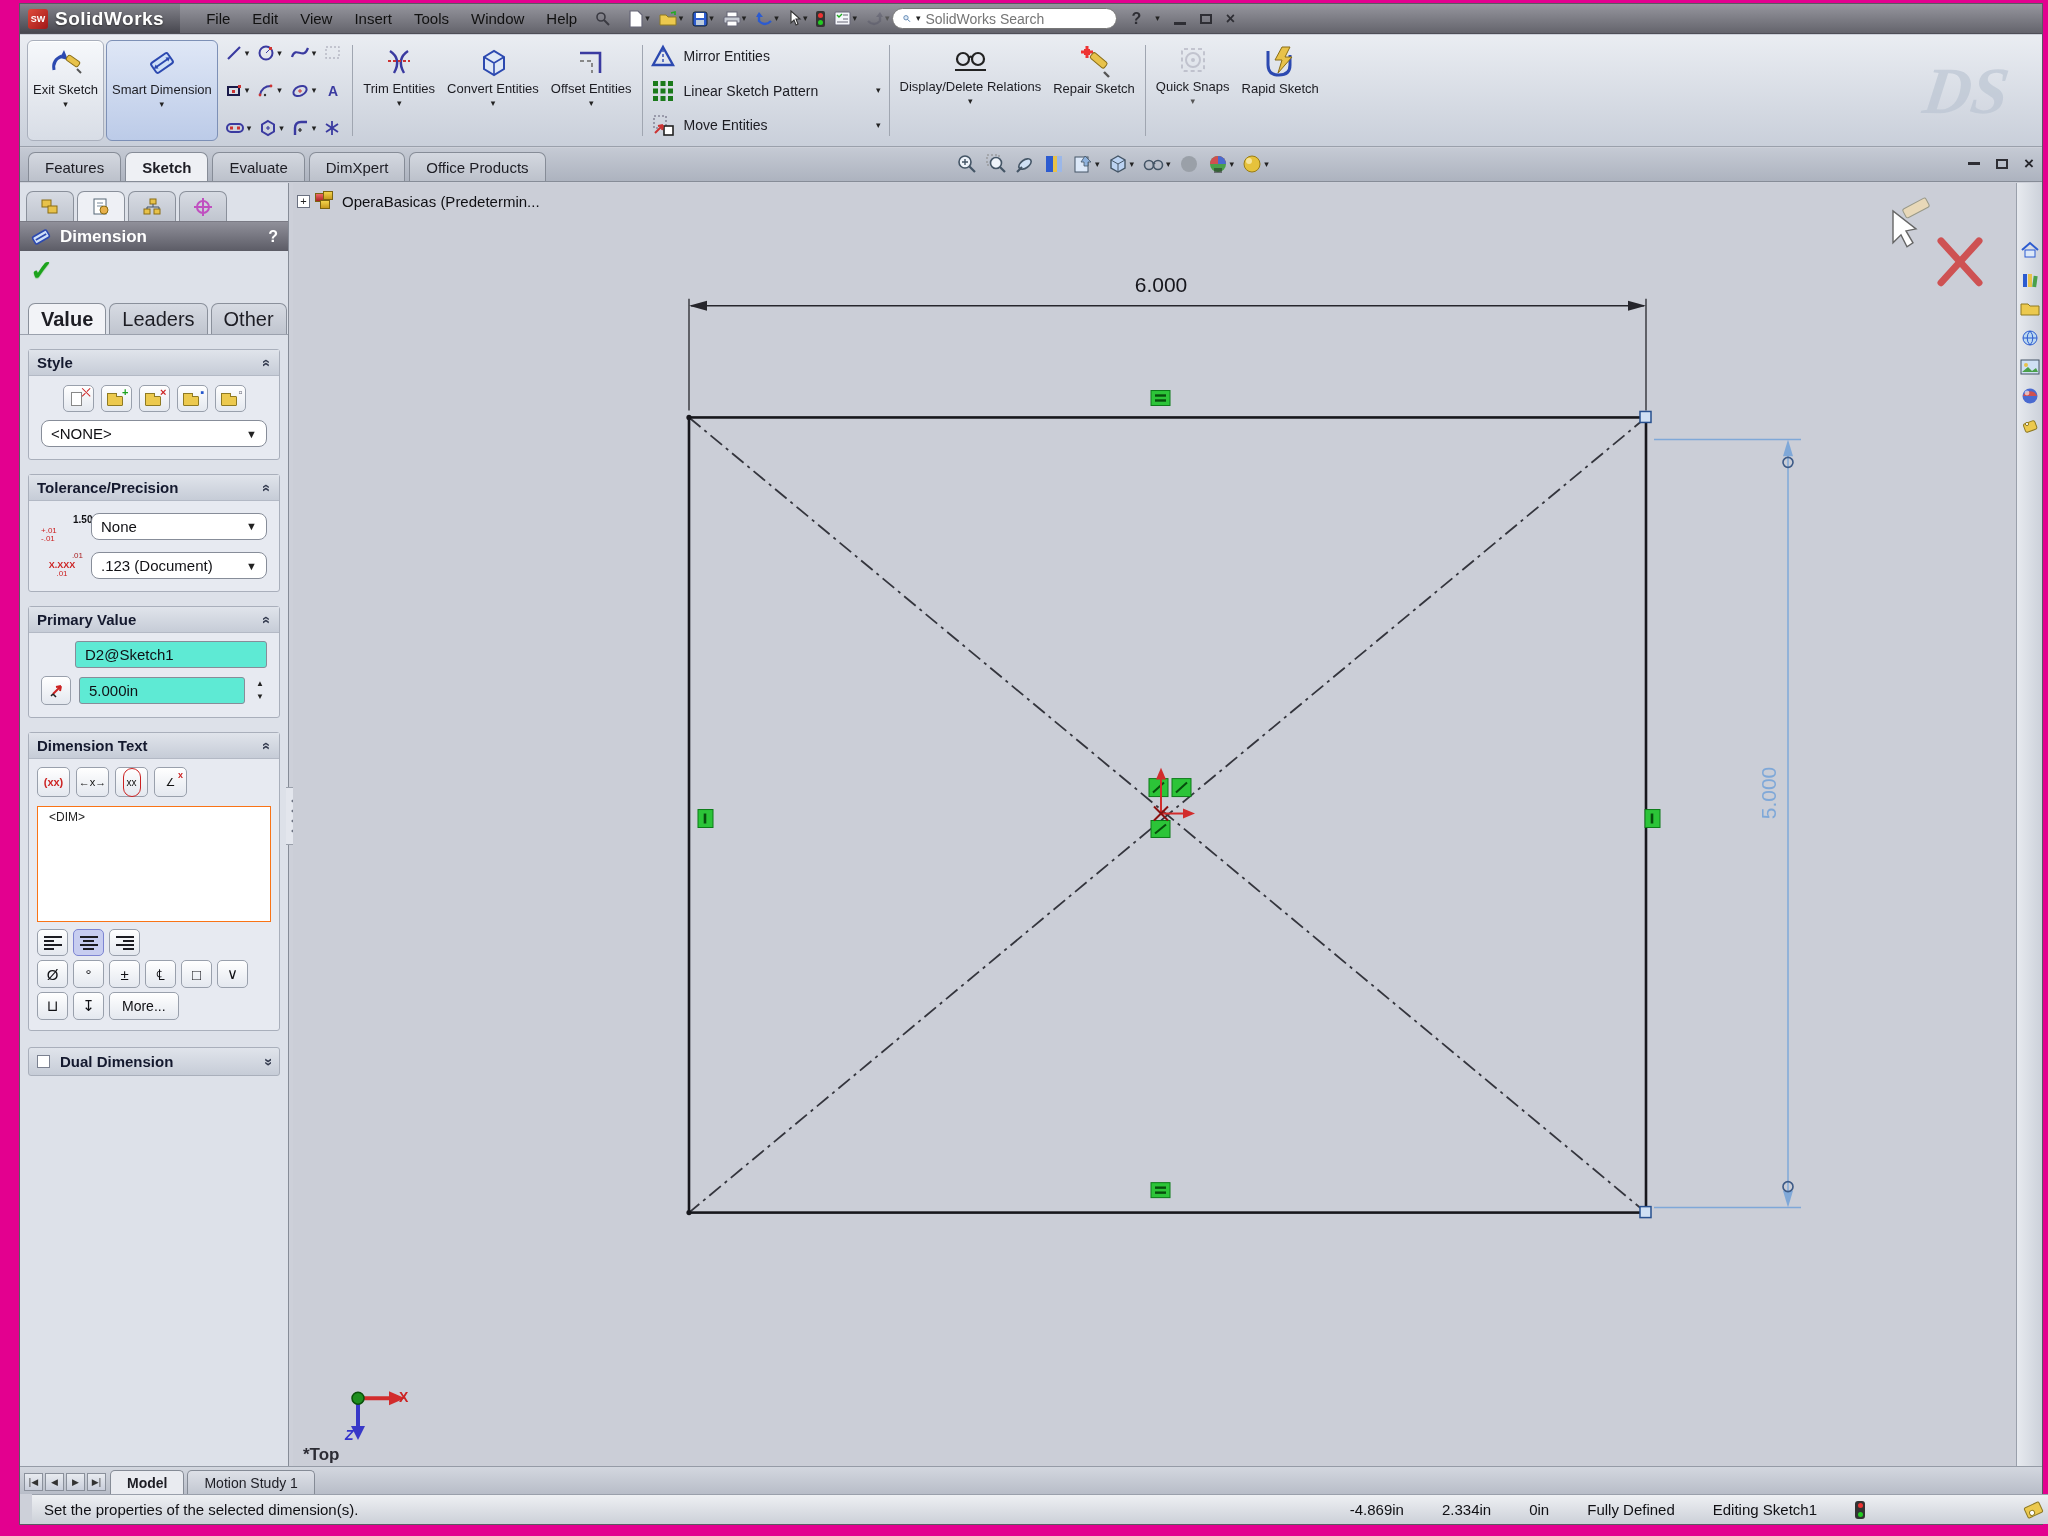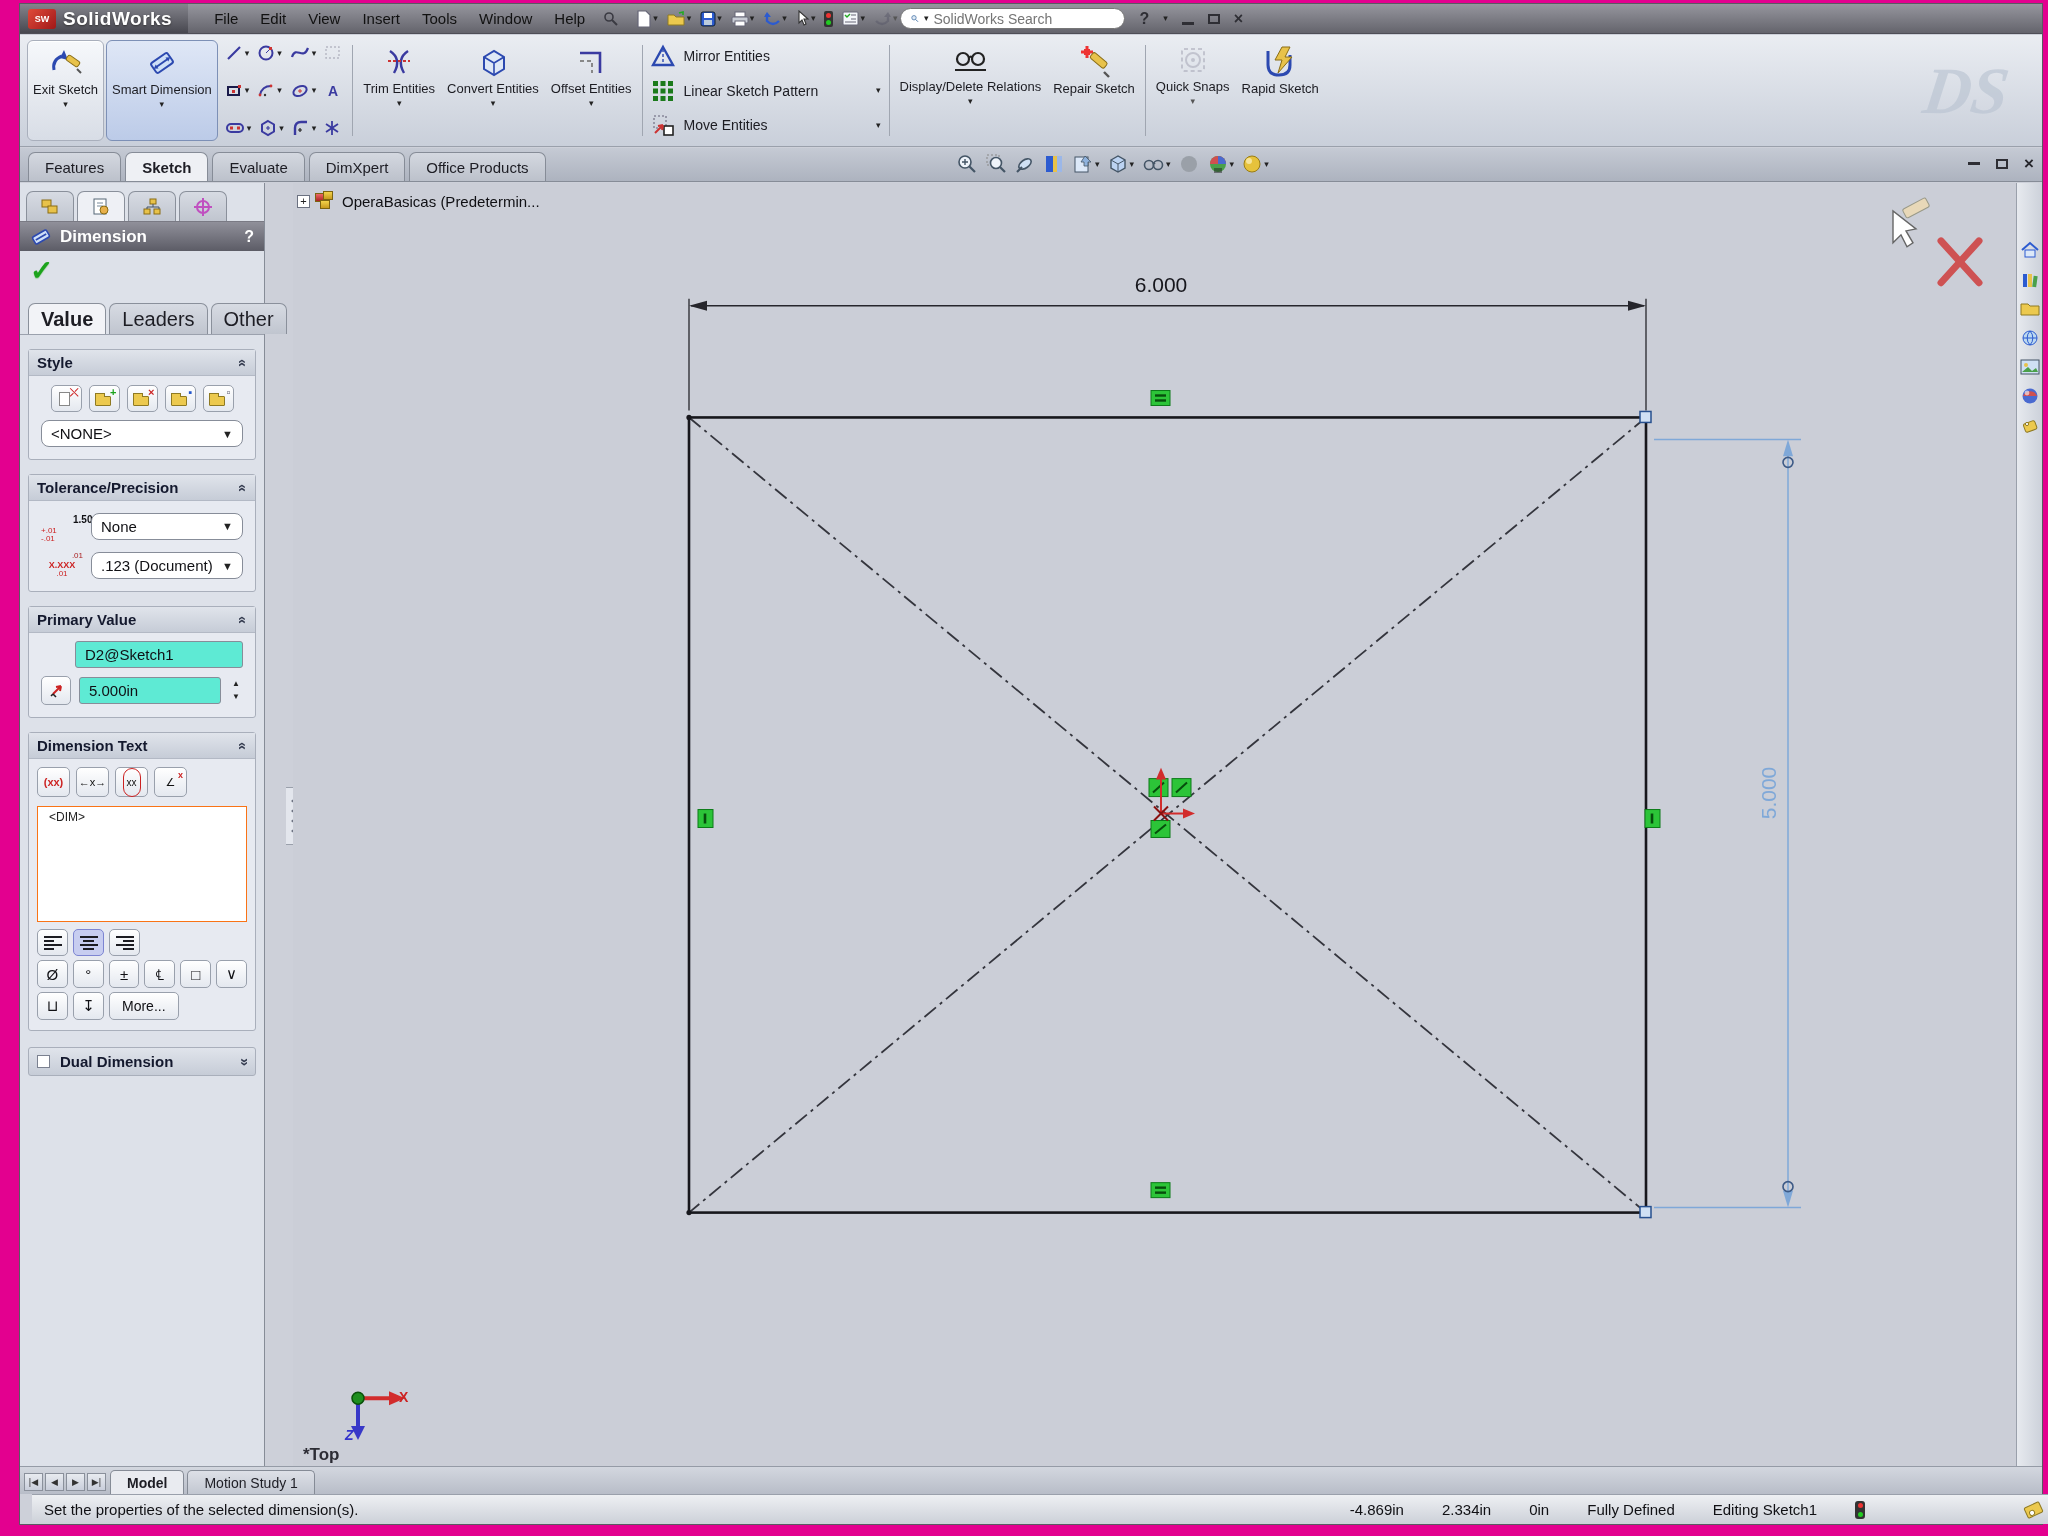--- a/index.html
+++ b/index.html
@@ -5,21 +5,21 @@
   * { box-sizing: border-box; margin: 0; padding: 0; }
   body { background:#444; font-family:"Liberation Sans", sans-serif; }
   #screen { position:relative; width:2048px; height:1536px; background:#e3008f; overflow:hidden; }
   #app { position:absolute; left:20px; top:4px; width:2022px; height:1520px; background:#cdd0d9; outline:1px solid #5a5a62; }
 
   
   #titlebar { position:absolute; left:0; top:0; width:100%; height:30px; display:flex; align-items:center;
     background:linear-gradient(#96969e,#64646c); border-bottom:1px solid #4e4e56; }
   .brand { display:flex; align-items:center; gap:7px; height:100%; padding:0 16px 0 8px;
     background:linear-gradient(#84848c,#47474f); }
-  .cube { width:28px; height:20px; background:linear-gradient(135deg,#e04a3a,#a01818); border-radius:3px;
+  .cube { width:20px; height:20px; background:linear-gradient(135deg,#e04a3a,#a01818); border-radius:3px;
     color:#fff; font-size:9px; font-weight:bold; display:flex; align-items:center; justify-content:center;text-align:center; }
   .brandname { color:#fff; font-size:19px; font-weight:bold; letter-spacing:0.5px; text-shadow:0 1px 2px #333; }
   .menubar { display:flex; gap:22px; padding:0 18px 0 26px; font-size:15px; color:#111; }
   .menu-item { cursor:default; }
   .qicons { display:flex; align-items:center; gap:3px; }
   .qbtn { display:flex; align-items:center; gap:1px; padding:2px 3px; border-radius:3px; }
   .car { font-size:9px; color:#222; line-height:1; }
   .car.lt { color:#555; }
   .ic { display:block; }
   .doc-title { flex:1; text-align:center; font-size:15px; color:#101014; }
@@ -59,21 +59,21 @@
     background:linear-gradient(#d4d8e0,#bcc1cb); font-size:15px; color:#1d1d24; margin-right:4px; }
   .rtab.active { background:#eef0f4; font-weight:bold; }
   .hud { position:absolute; left:935px; top:4px; display:flex; align-items:center; gap:5px; }
   .hudbtn { display:flex; align-items:center; gap:1px; padding:1px; border-radius:3px; }
   .docbtns { position:absolute; right:8px; top:7px; display:flex; gap:16px; align-items:center; color:#26262c; }
 
   
   #main { position:absolute; left:0; top:179px; width:100%; height:1283px; }
 
   
-  #panel { position:absolute; left:0; top:0; width:245px; height:100%; background:#dde1e9; border-right:1px solid #868c97; }
+  #panel { position:absolute; left:0; top:0; width:269px; height:100%; background:#dde1e9; border-right:1px solid #868c97; }
   .ptabs { display:flex; gap:3px; padding:8px 6px 0; }
   .ptab { width:48px; height:30px; border:1px solid #8a909b; border-bottom:none; border-radius:7px 7px 0 0;
     background:linear-gradient(#d7dbe3,#c0c5cf); display:flex; align-items:center; justify-content:center; }
   .ptab.active { background:#eef0f5; }
   .phead { height:30px; background:linear-gradient(#90909a,#5c5c66); display:flex; align-items:center; gap:8px;
     padding:0 10px; color:#fff; font-weight:bold; font-size:17px; border-top:1px solid #7a7a84; }
   .phead .q { margin-left:auto; font-size:16px; }
   .okrow { padding:6px 10px 0; }
   .okmark { font-size:28px; font-weight:bold; color:#1ca31c; line-height:1; text-shadow:0 1px 1px #9c9; }
   .vtabs { display:flex; padding:18px 8px 0; border-bottom:1px solid #9ba1ad; }

